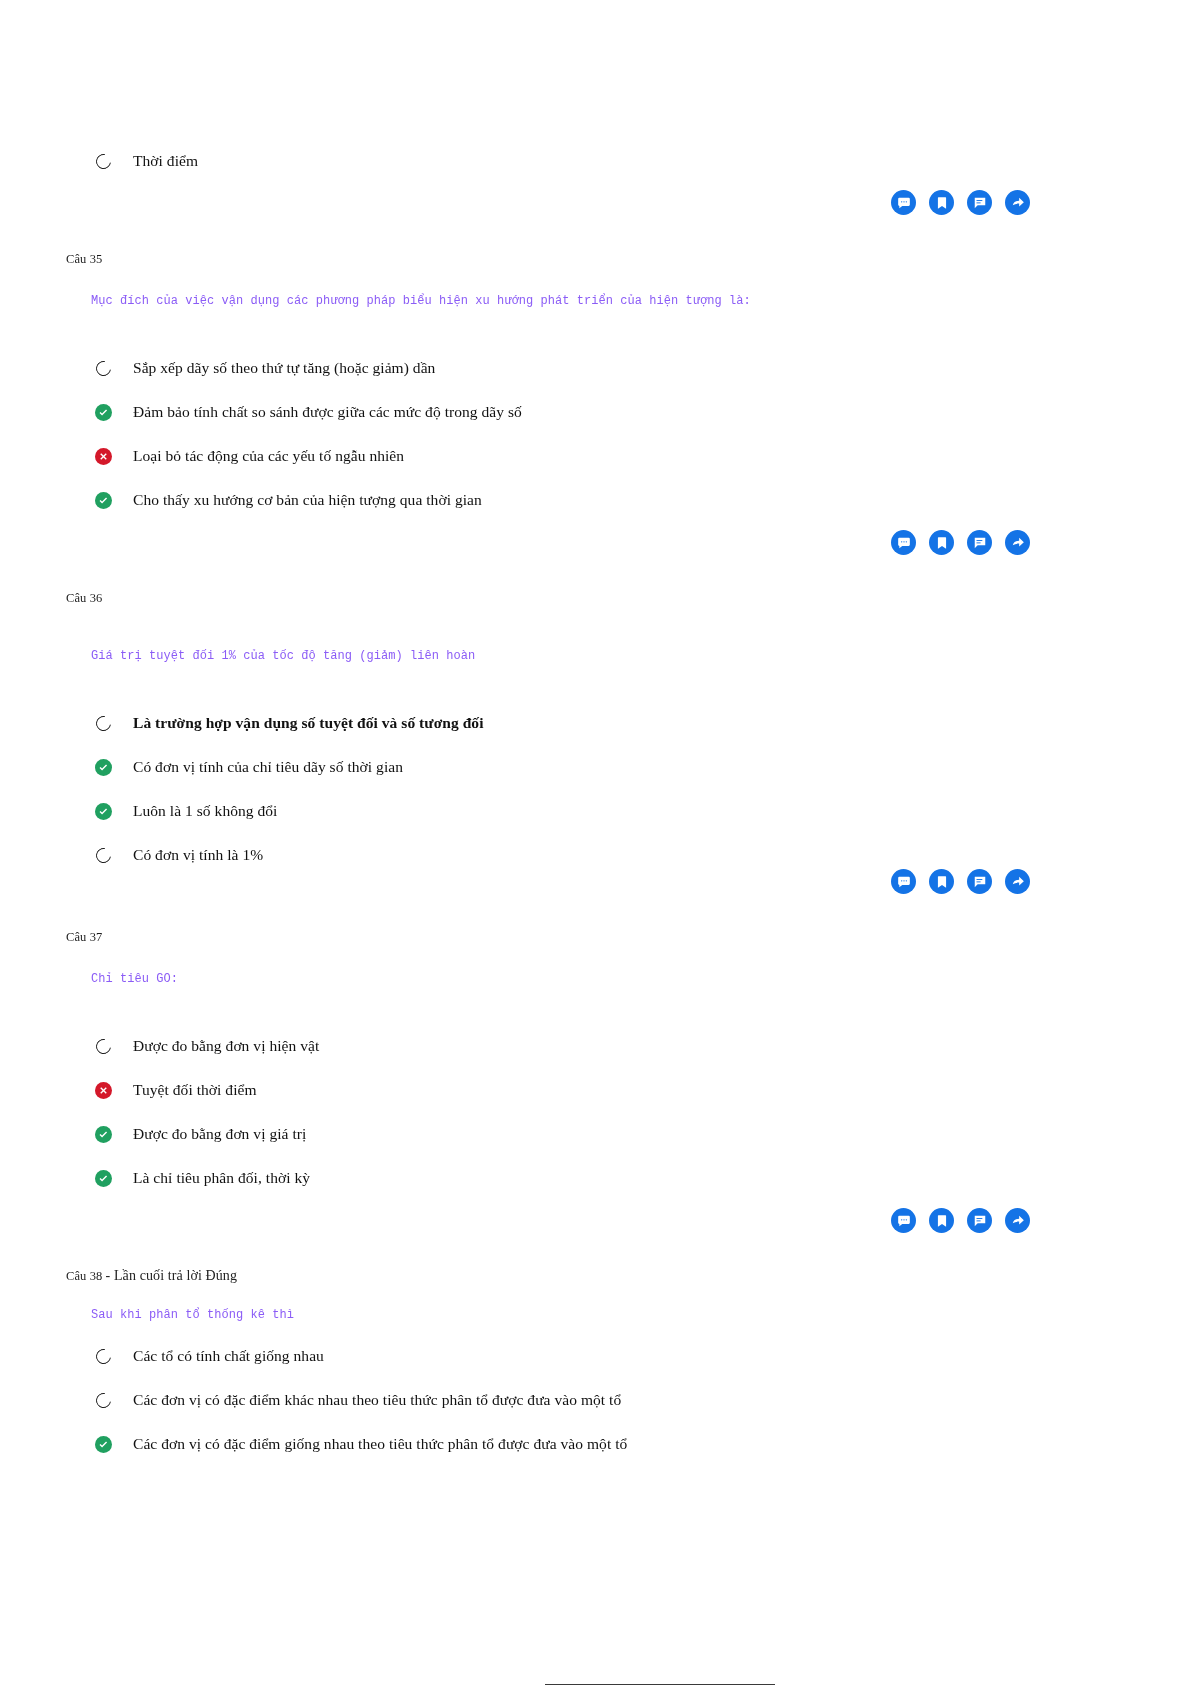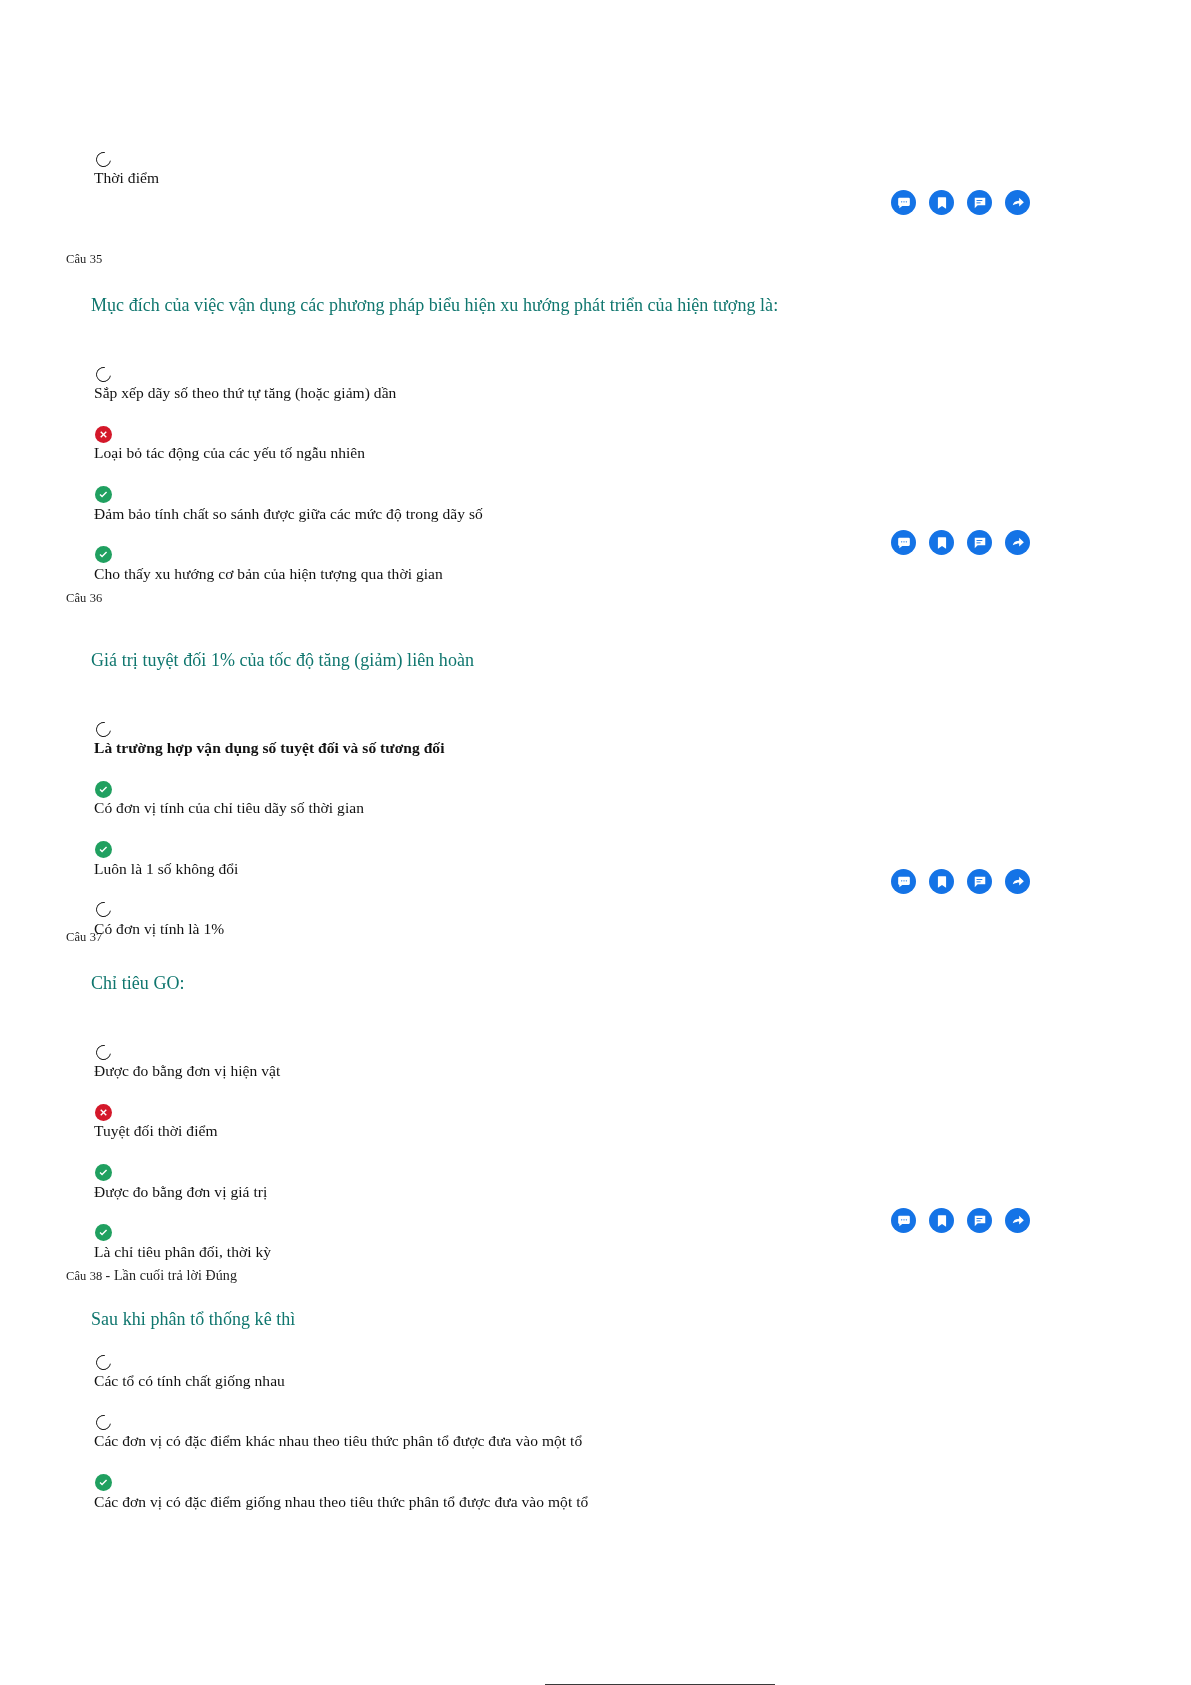--- a/index.html
+++ b/index.html
@@ -37,39 +37,39 @@
     line-height: 1;
     margin: 0;
     white-space: nowrap;
   }
   .q-label .q-sub {
     font-size: 14px;
     color: #222;
   }
 
   .q-text {
-    font-size: 18px;
-    color: #0f766e;
+    font-size: 12px;
+    color: #8b5cf6;
     line-height: 1.35;
     margin: 0;
     padding-left: 25px;
     letter-spacing: .05px;
+    font-family: Liberation Mono, monospace;
   }
 
   .options {
     margin: 0;
     padding: 0;
     list-style: none;
   }
   .option-row {
     display: flex;
-    align-items: flex-start;
+    align-items: center;
     min-height: 22px;
     padding-left: 28px;
-    flex-direction: column;
   }
   .opt-icon {
     flex: 0 0 auto;
     width: 18px;
     height: 18px;
     margin-right: 21px;
     position: relative;
     display: inline-flex;
     align-items: center;
     justify-content: center;
@@ -184,37 +184,37 @@
     <div class="q-text" style="margin-top:27px;">Mục đích của việc vận dụng các phương pháp biểu hiện xu hướng phát triển của hiện tượng là:</div>
     <ul class="options" style="margin-top:48px;">
       <li class="option-row" style="margin-bottom:22px;">
         <span class="opt-icon">
             <span class="ring"></span>
           </span>
         <span class="opt-text">Sắp xếp dãy số theo thứ tự tăng (hoặc giảm) dần</span>
       </li>
       <li class="option-row" style="margin-bottom:22px;">
         <span class="opt-icon">
+          <span class="badge correct">
+              <svg viewBox="0 0 24 24">
+                <path d="M10 16.2l-3.6-3.6 1.4-1.4 2.2 2.2 5.6-5.6 1.4 1.4z" fill="#fff"></path>
+              </svg>
+            </span>
+        </span>
+        <span class="opt-text">Đảm bảo tính chất so sánh được giữa các mức độ trong dãy số</span>
+      </li>
+      <li class="option-row" style="margin-bottom:22px;">
+        <span class="opt-icon">
           <span class="badge wrong">
               <svg viewBox="0 0 24 24">
                 <path d="M16.6 8.8l-1.4-1.4-3.2 3.2-3.2-3.2-1.4 1.4 3.2 3.2-3.2 3.2 1.4 1.4 3.2-3.2 3.2 3.2 1.4-1.4-3.2-3.2z" fill="#fff"></path>
               </svg>
             </span>
         </span>
         <span class="opt-text">Loại bỏ tác động của các yếu tố ngẫu nhiên</span>
-      </li>
-      <li class="option-row" style="margin-bottom:22px;">
-        <span class="opt-icon">
-          <span class="badge correct">
-              <svg viewBox="0 0 24 24">
-                <path d="M10 16.2l-3.6-3.6 1.4-1.4 2.2 2.2 5.6-5.6 1.4 1.4z" fill="#fff"></path>
-              </svg>
-            </span>
-        </span>
-        <span class="opt-text">Đảm bảo tính chất so sánh được giữa các mức độ trong dãy số</span>
       </li>
       <li class="option-row">
         <span class="opt-icon">
           <span class="badge correct">
               <svg viewBox="0 0 24 24">
                 <path d="M10 16.2l-3.6-3.6 1.4-1.4 2.2 2.2 5.6-5.6 1.4 1.4z" fill="#fff"></path>
               </svg>
             </span>
         </span>
         <span class="opt-text">Cho thấy xu hướng cơ bản của hiện tượng qua thời gian</span>

